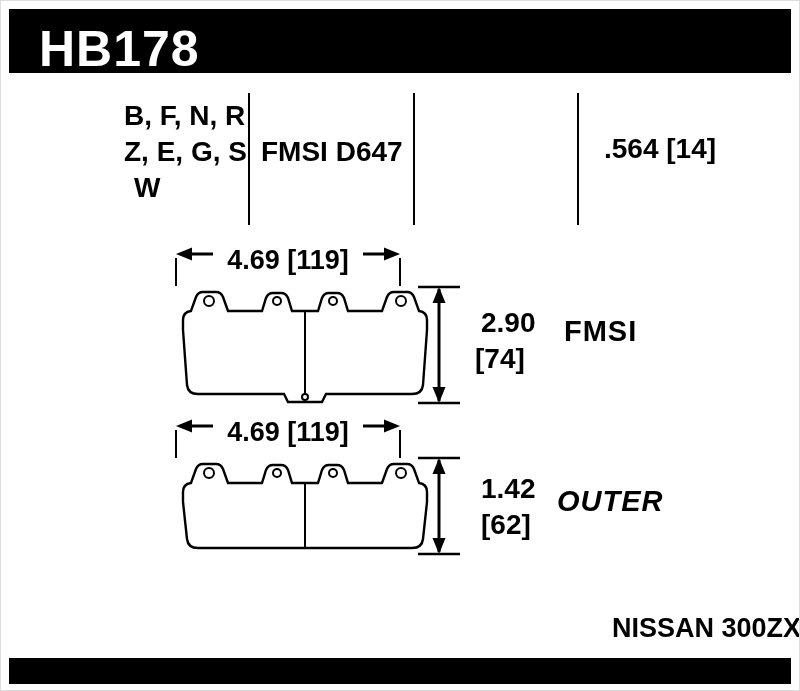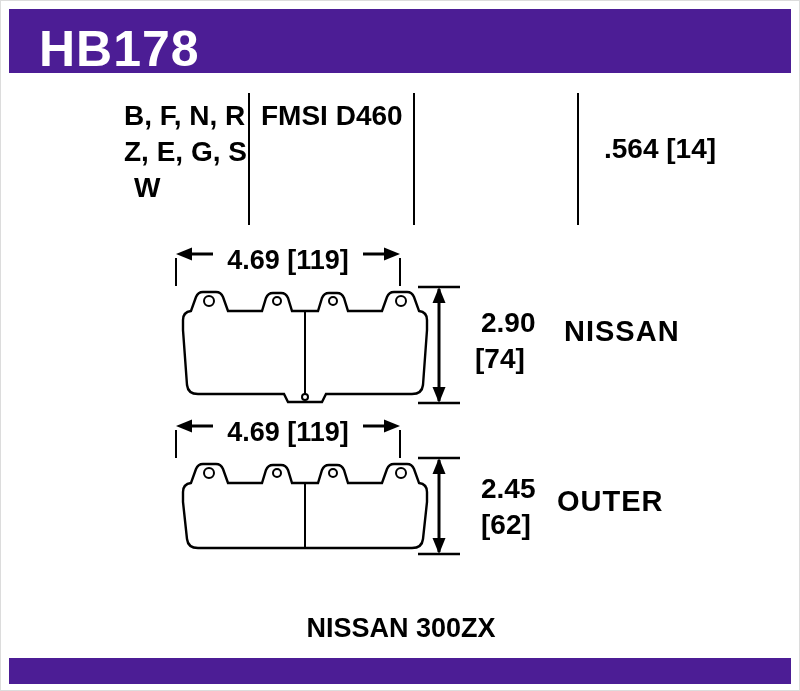--- a/index.html
+++ b/index.html
@@ -2,21 +2,21 @@
 <html><head>
 <meta charset="utf-8">
 <style>
   * { margin:0; padding:0; box-sizing:border-box; }
   html,body { background:#fff; }
   .sheet {
     position:relative; width:800px; height:691px; background:#ffffff;
     font-family:"Liberation Sans", sans-serif; font-weight:bold; color:#000;
     overflow:hidden; border:1px solid #dcdcdc;
   }
-  .bar { position:absolute; left:8px; width:782px; background:#4c1d95; }
+  .bar { position:absolute; left:8px; width:782px; background:#000000; }
   .topbar { top:8px; height:64px; }
   .botbar { top:657px; height:26px; }
   .partnum {
     position:absolute; left:30px; top:9px; color:#fff;
     font-size:50px; letter-spacing:1px; line-height:62px;
   }
   .txt { position:absolute; font-size:28px; white-space:nowrap; line-height:34px; }
   .vline { position:absolute; top:92px; height:132px; width:2px; background:#000; }
   .pad-svg { position:absolute; }
   .pad-svg path, .pad-svg line { stroke:#000; fill:none; }
@@ -27,38 +27,38 @@
   .hdim polygon { fill:#000; }
   .hdim line { stroke:#000; stroke-width:3; }
   .ext { position:absolute; width:2px; height:28px; top:13px; background:#000; }
   .ext.left { left:0; }
   .ext.right { right:0; }
   .vdim { position:absolute; }
   .vdim line { stroke:#000; }
   .vdim polygon { fill:#000; }
   .dim-label { position:absolute; font-size:28px; white-space:nowrap; }
   .side-label { position:absolute; font-size:29px; letter-spacing:1px; white-space:nowrap; }
-  .footer-text { position:absolute; left:0; width:800px; top:612px; text-align:center; font-size:27px; }
+  .footer-text { position:absolute; left:0; width:800px; top:612px; text-align:right; font-size:27px; }
 </style>
 </head>
 <body>
 
 <div class="sheet">
 
   <div class="bar topbar">
     <div class="partnum">HB178</div>
   </div>
 
   <div class="txt" style="left:123px; top:134px;">Z, E, G, S</div>
   <div class="txt" style="left:123px; top:98px;">B, F, N, R</div>
   <div class="txt" style="left:133px; top:170px;">W</div>
 
   <div class="vline" style="left:247px;"></div>
 
-  <div class="txt" style="left:260px; top:98px;">FMSI D460</div>
+  <div class="txt" style="left:260px; top:134px;">FMSI D647</div>
 
   <div class="vline" style="left:412px;"></div>
   <div class="vline" style="left:576px;"></div>
 
   <div class="txt" style="left:603px; top:98px;margin-top:33px;">.564 [14]</div>
 
   <div class="hdim" style="left:174px; top:244px; width:226px;">
     <div class="ext left"></div>
     <div class="ext right"></div>
     <svg width="38" height="18">
@@ -85,21 +85,21 @@
   <svg class="vdim" style="left:414px; top:284px;" width="48" height="120">
     <line x1="3" y1="2" x2="45" y2="2" stroke-width="2.5"></line>
     <line x1="3" y1="118" x2="45" y2="118" stroke-width="2.5"></line>
     <line x1="24" y1="4" x2="24" y2="116" stroke-width="3"></line>
     <polygon points="24,2 17.5,18 30.5,18"></polygon>
     <polygon points="24,118 17.5,102 30.5,102"></polygon>
   </svg>
 
   <div class="dim-label" style="left:480px; top:306px;text-align:center;">2.90</div>
   <div class="dim-label" style="left:474px; top:342px;">[74]</div>
-  <div class="side-label" style="left:563px; top:314px;">NISSAN</div>
+  <div class="side-label" style="left:563px; top:314px;">FMSI</div>
 
   <div class="hdim" style="left:174px; top:416px; width:226px;">
     <div class="ext left"></div>
     <div class="ext right"></div>
     <svg width="38" height="18">
       <polygon points="1,9 17,2.5 17,15.5"></polygon>
       <line x1="12" y1="9" x2="38" y2="9"></line>
     </svg>
     <span class="dimtext">4.69 [119]</span>
     <svg width="38" height="18">
@@ -118,20 +118,20 @@
   </svg>
 
   <svg class="vdim" style="left:414px; top:455px;" width="48" height="100">
     <line x1="3" y1="2" x2="45" y2="2" stroke-width="2.5"></line>
     <line x1="3" y1="98" x2="45" y2="98" stroke-width="2.5"></line>
     <line x1="24" y1="4" x2="24" y2="96" stroke-width="3"></line>
     <polygon points="24,2 17.5,18 30.5,18"></polygon>
     <polygon points="24,98 17.5,82 30.5,82"></polygon>
   </svg>
 
-  <div class="dim-label" style="left:480px; top:472px;">2.45</div>
+  <div class="dim-label" style="left:480px; top:472px;">1.42</div>
   <div class="dim-label" style="left:480px; top:508px;">[62]</div>
-  <div class="side-label" style="left:556px; top:484px;">OUTER</div>
+  <div class="side-label" style="left:556px; top:484px;font-style:italic;">OUTER</div>
 
   <div class="footer-text">NISSAN 300ZX</div>
   <div class="bar botbar"></div>
 
 </div>
 
 </body></html>

